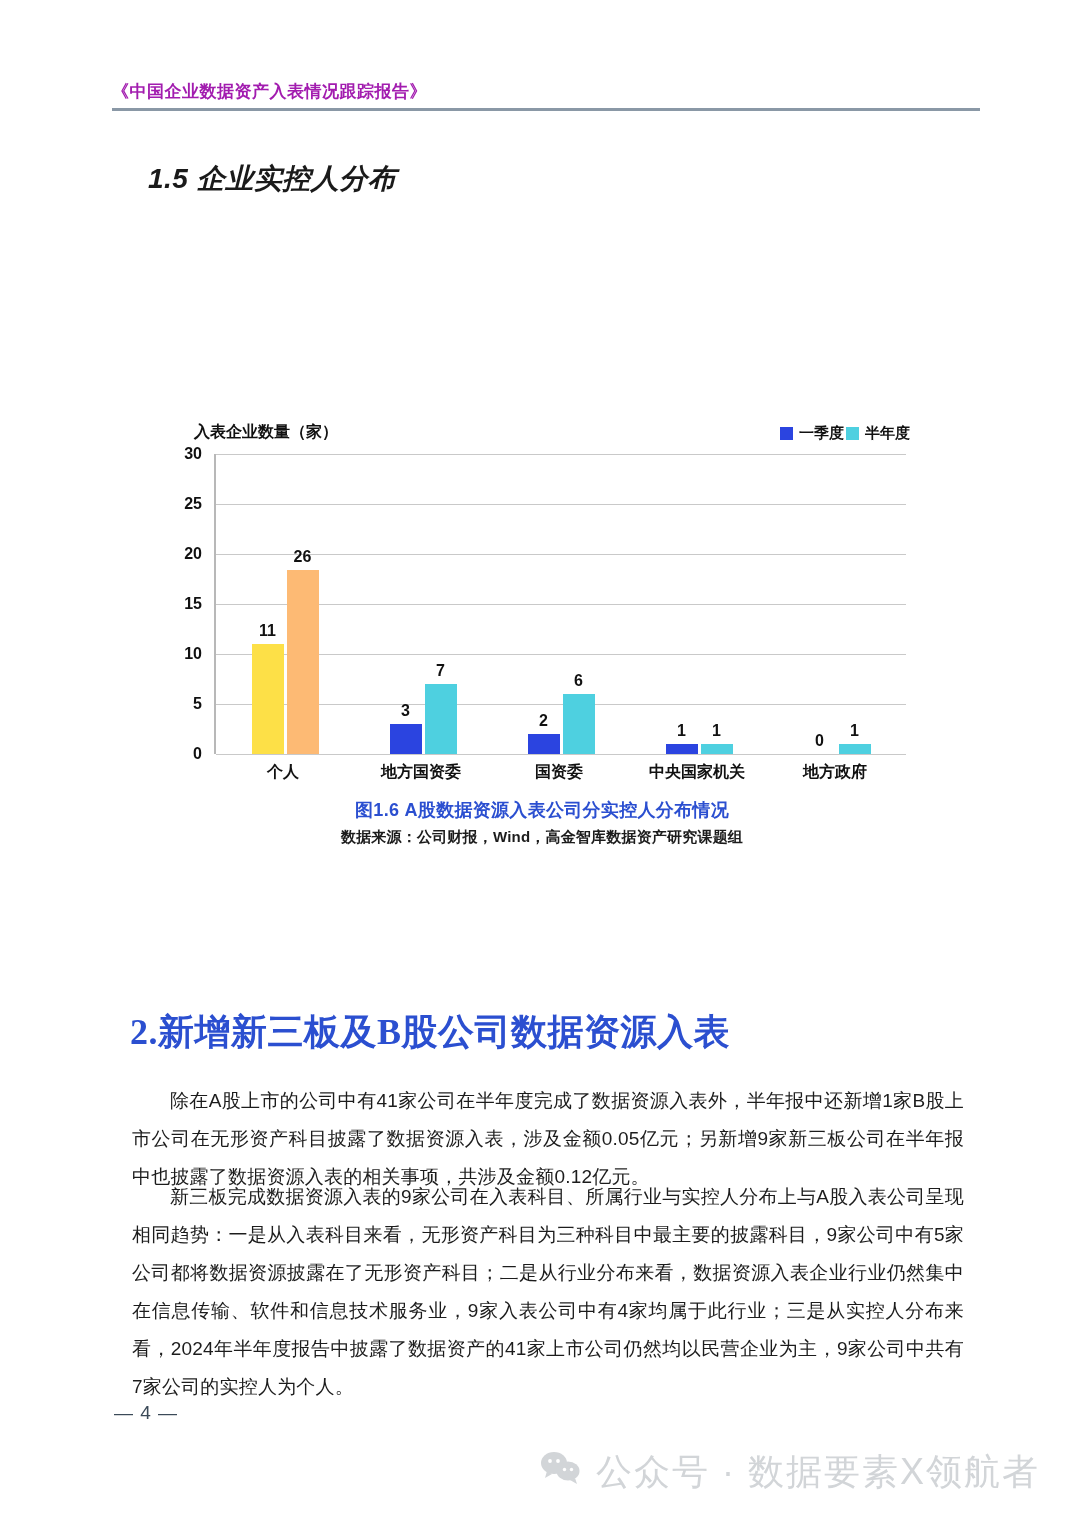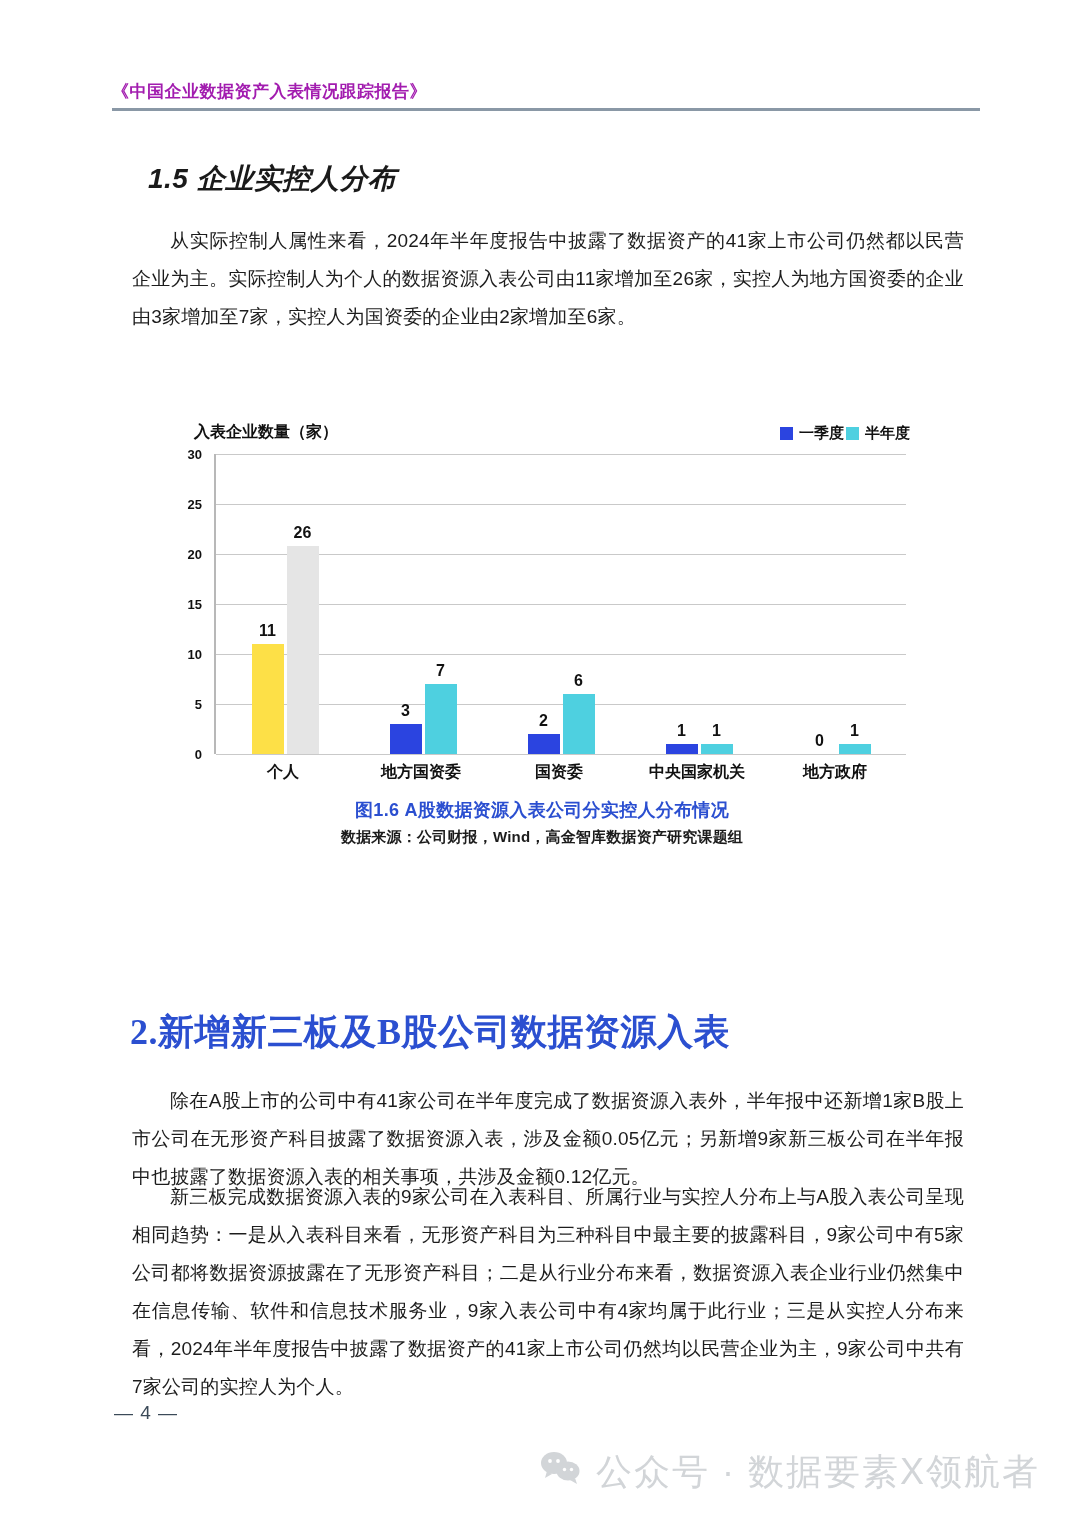--- a/index.html
+++ b/index.html
@@ -118,21 +118,21 @@
     left: 0;
     width: 100%;
     height: 1px;
     background: #c9c9c9;
   }
   .ytick {
     position: absolute;
     right: 100%;
     margin-right: 14px;
     transform: translateY(-50%);
-    font-size: 13px;
+    font-size: 16px;
     font-weight: 700;
     color: #111;
     white-space: nowrap;
   }
   .groups {
     position: absolute;
     left: 0;
     bottom: 0;
     width: 100%;
     height: 100%;
@@ -240,21 +240,20 @@
 <body>
 
 <div class="page">
 
   <div class="header">
     <div class="header-title">《中国企业数据资产入表情况跟踪报告》</div>
     <div class="header-rule"></div>
   </div>
 
   <div class="h-sub">1.5 企业实控人分布</div>
-  <div class="para" id="p-intro">从实际控制人属性来看，2024年半年度报告中披露了数据资产的41家上市公司仍然都以民营企业为主。实际控制人为个人的数据资源入表公司由11家增加至26家，实控人为地方国资委的企业由3家增加至7家，实控人为国资委的企业由2家增加至6家。</div>
 
   <div class="chart-wrap">
     <div class="chart-ylabel">入表企业数量（家）</div>
 
     <div class="legend">
       <div class="legend-item">
         <span class="legend-swatch" style="background: rgb(43, 68, 224);"></span>
         <span>一季度</span>
       </div>
       <div class="legend-item">
@@ -285,21 +284,21 @@
           </div>
           <div class="gridline" style="top: 300px;">
             <span class="ytick">0</span>
           </div>
         </div>
       <div class="groups" id="bar-groups">
           <div class="group">
             <div class="bar" style="height: 110px; background: #fde047;">
               <span class="bar-value">11</span>
             </div>
-            <div class="bar" style="height: 208px; background: #e5e5e5;">
+            <div class="bar" style="height: 184px; background: #fdba74;">
               <span class="bar-value">26</span>
             </div>
           </div>
           <div class="group">
             <div class="bar" style="height: 30px; background: rgb(43, 68, 224);">
               <span class="bar-value">3</span>
             </div>
             <div class="bar" style="height: 70px; background: rgb(78, 208, 224);">
               <span class="bar-value">7</span>
             </div>

